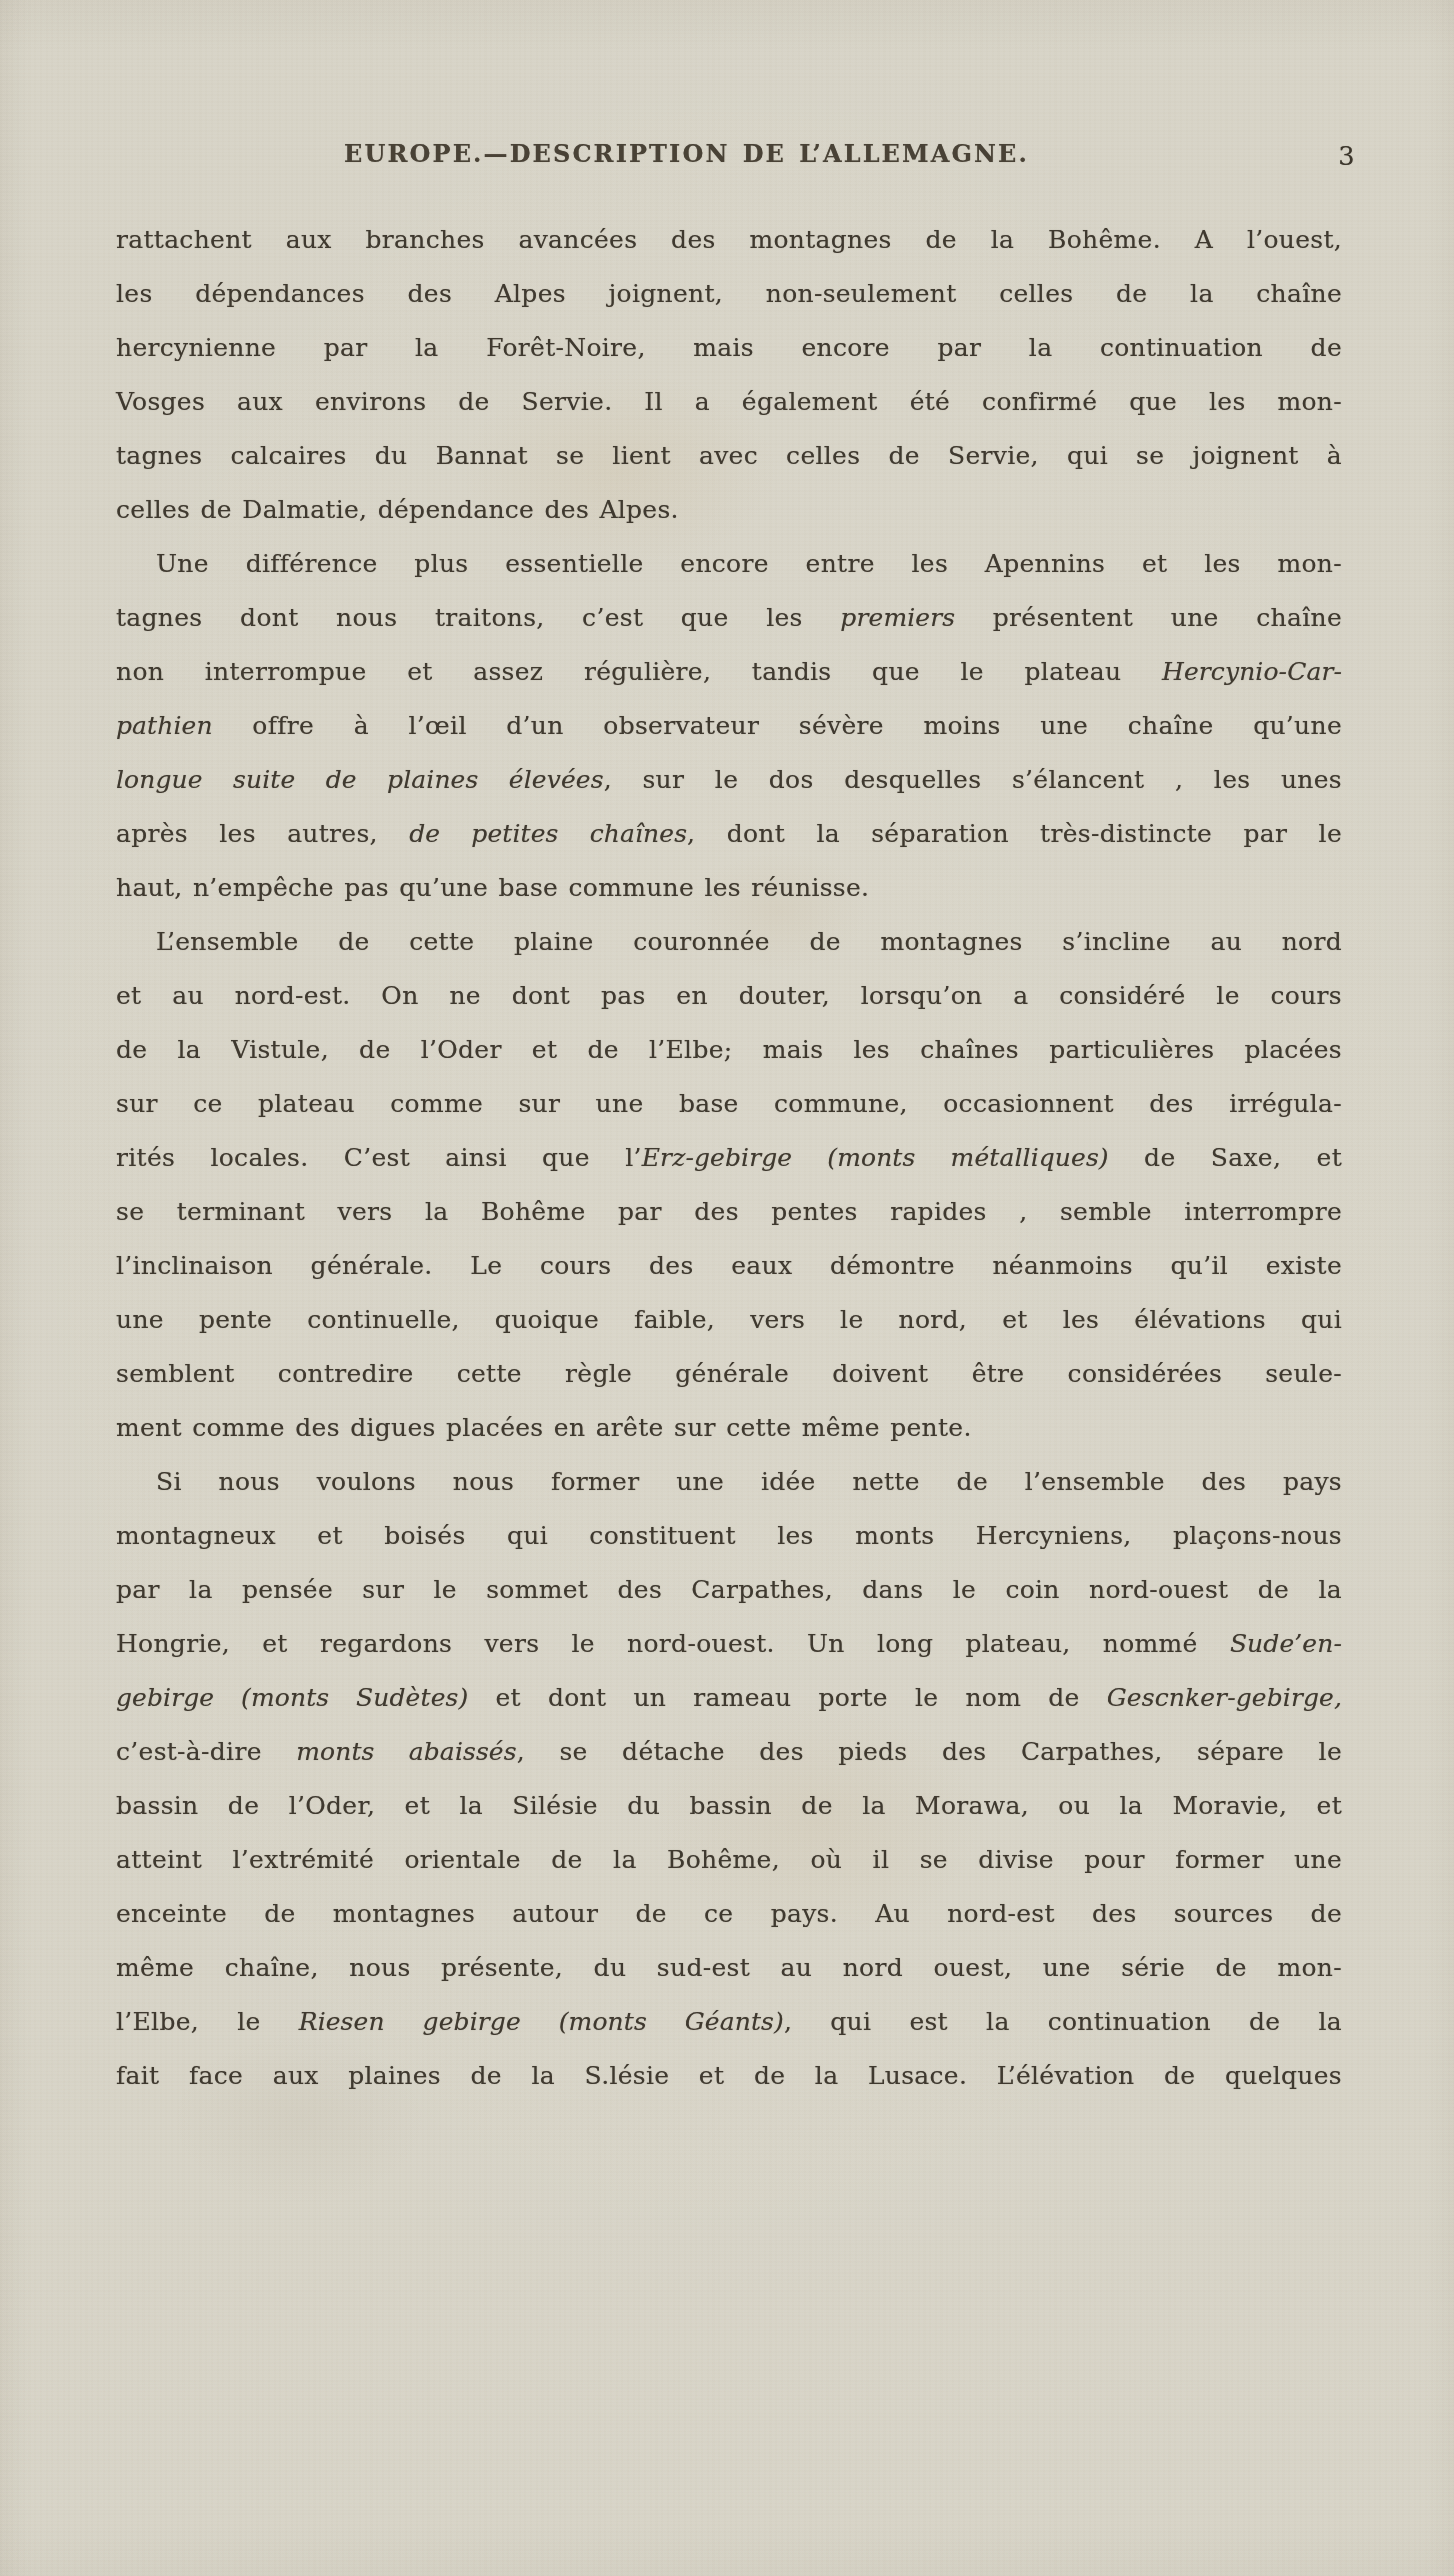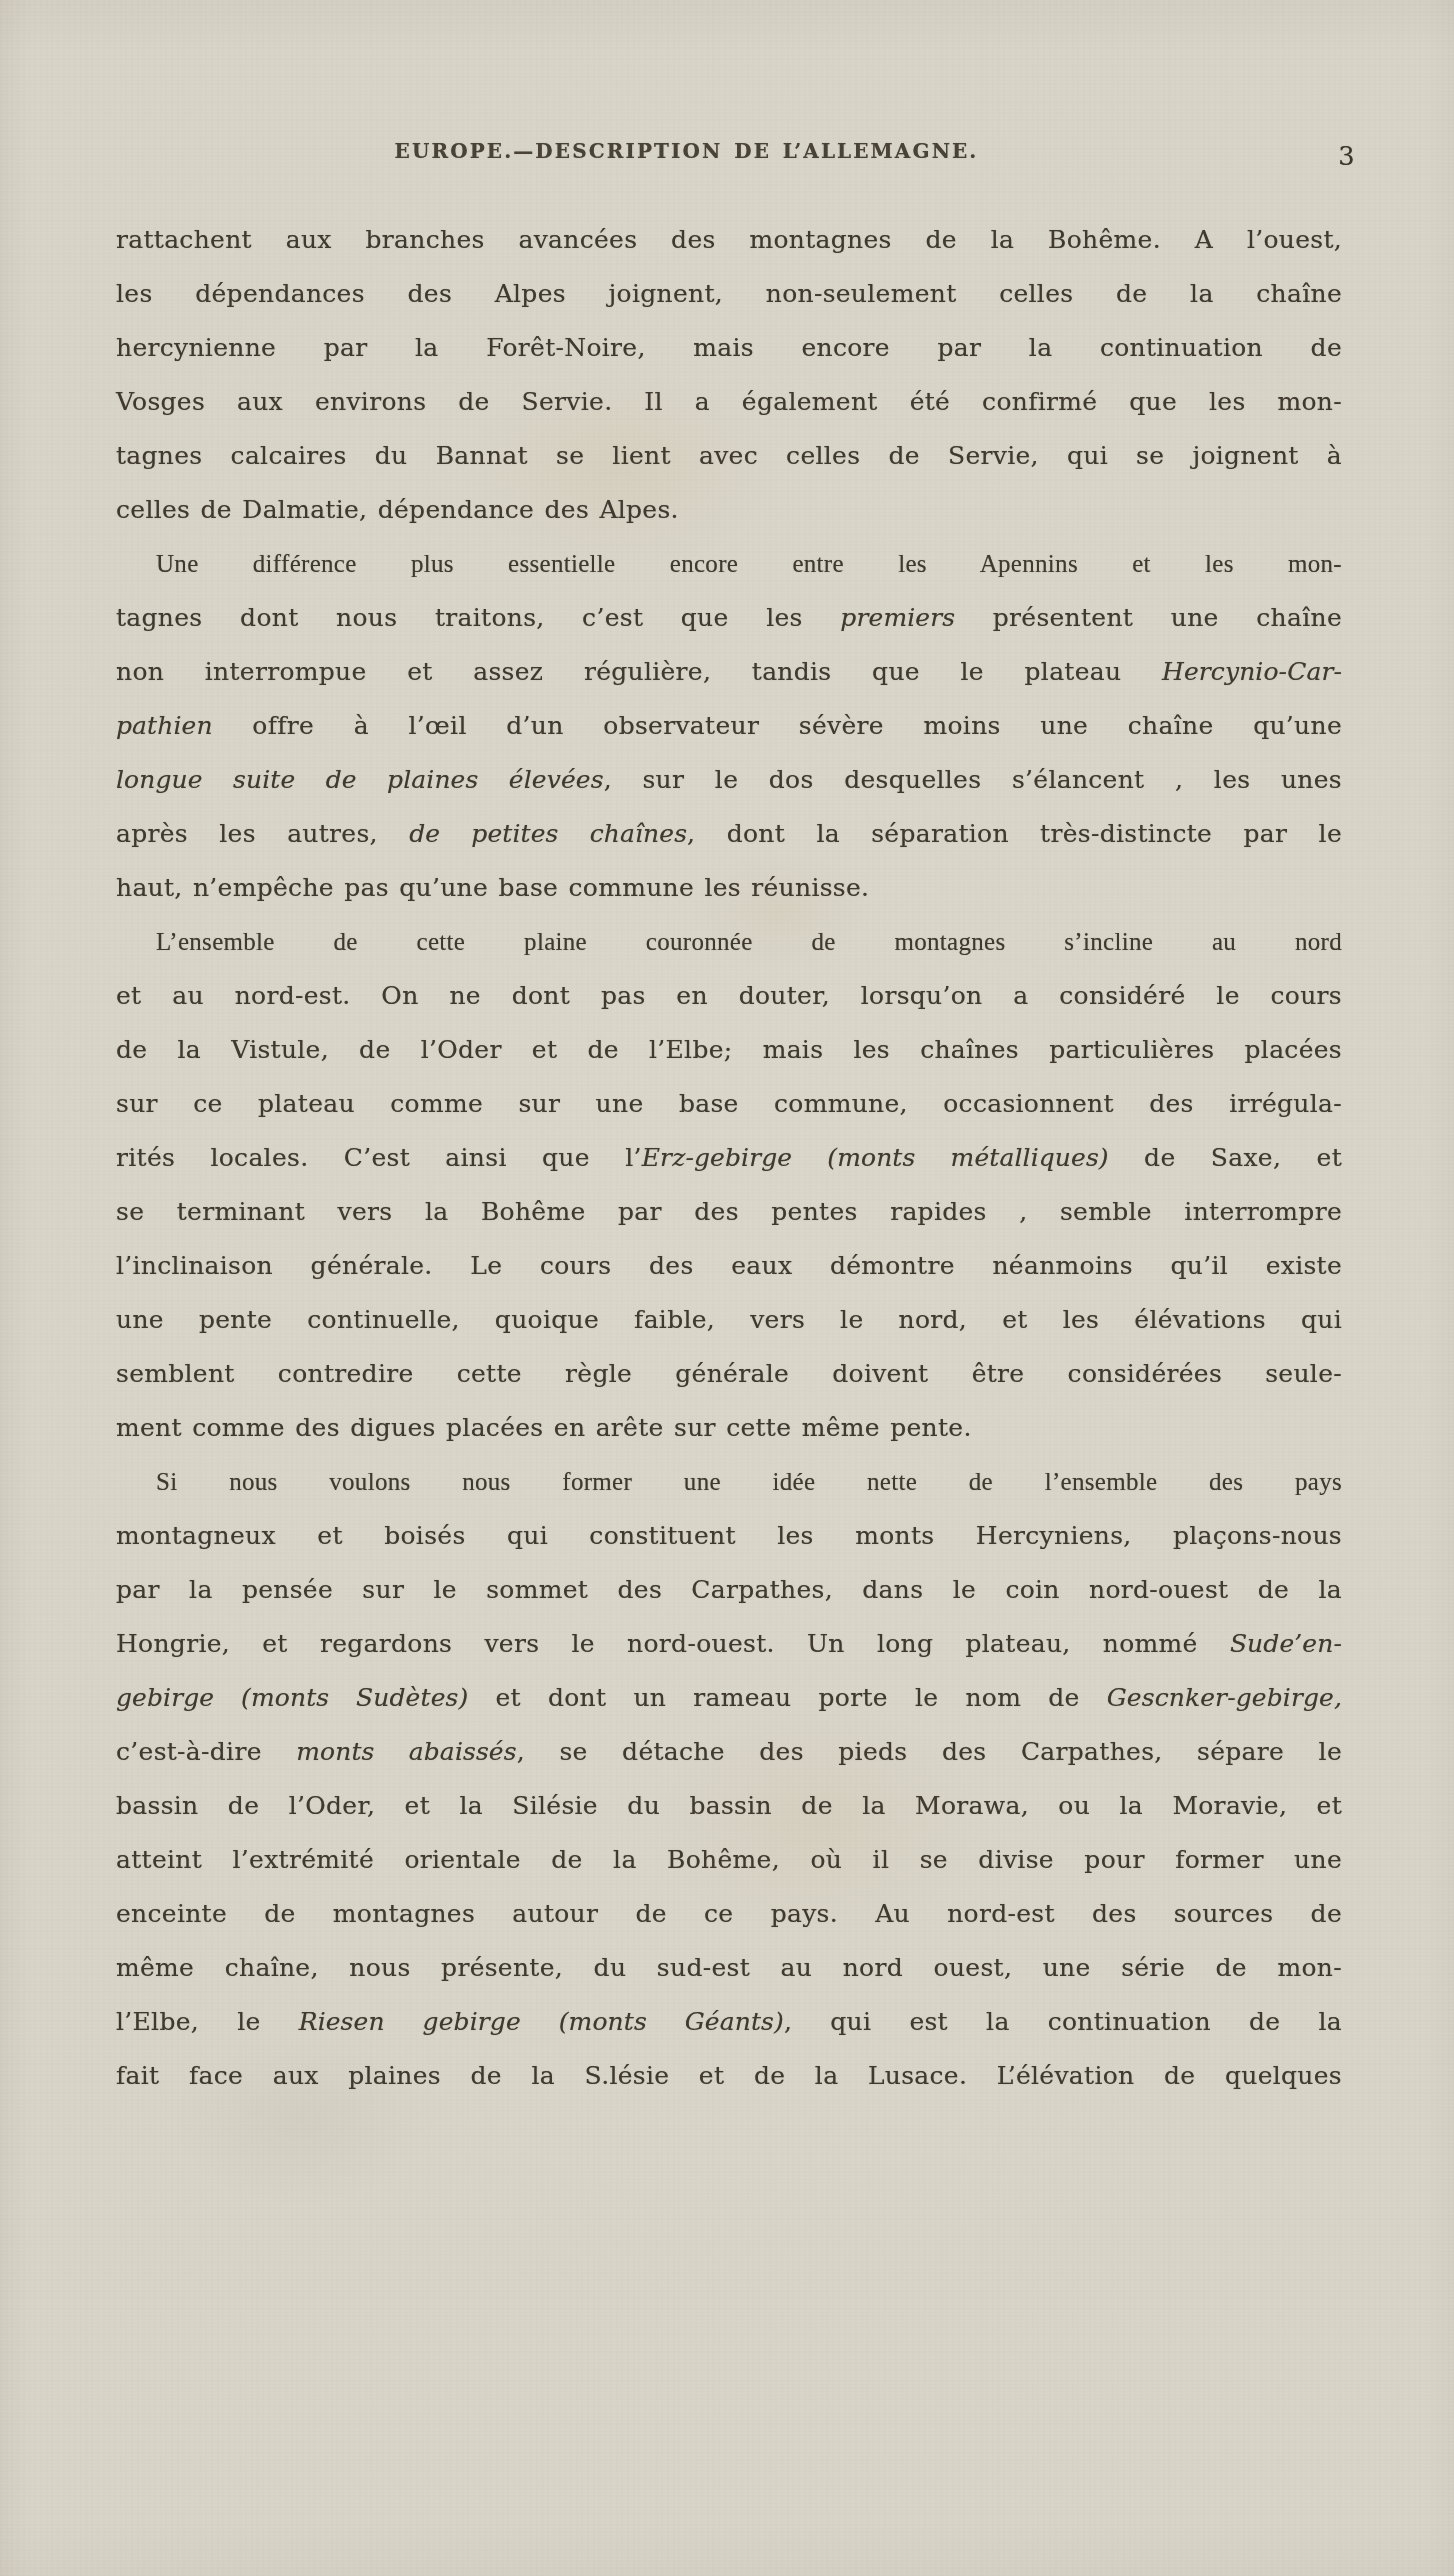--- a/index.html
+++ b/index.html
@@ -25,21 +25,21 @@
       linear-gradient(180deg, rgba(110,100,80,0.05), rgba(110,100,80,0.0) 2%, rgba(110,100,80,0.0) 98%, rgba(110,100,80,0.04));
     font-family: "DejaVu Serif", "Liberation Serif", serif;
     color: #3f392f;
   }
   .running-header {
     position: absolute;
     top: 139px;
     left: 116px;
     width: 1141px;
     text-align: center;
-    font-size: 20px;
+    font-size: 24px;
     font-weight: bold;
     letter-spacing: 2.1px;
     word-spacing: 2.8px;
     color: #494236;
     text-shadow: 0 0 0.7px rgba(73,66,54,0.55);
     white-space: nowrap;
   }
   .page-number {
     position: absolute;
     top: 141px;
@@ -65,21 +65,20 @@
     text-align: justify;
     text-align-last: justify;
     white-space: normal;
   }
   .line.no-j {
     text-align: center;
     text-align-last: left;
   }
   .line.ind {
     text-indent: 40px;
-    font-family: Liberation Serif, serif;
   }
   .line i {
     font-style: italic;
     letter-spacing: 0.1px;
   }
 </style>
 </head>
 <body>
 
 <div class="page">

